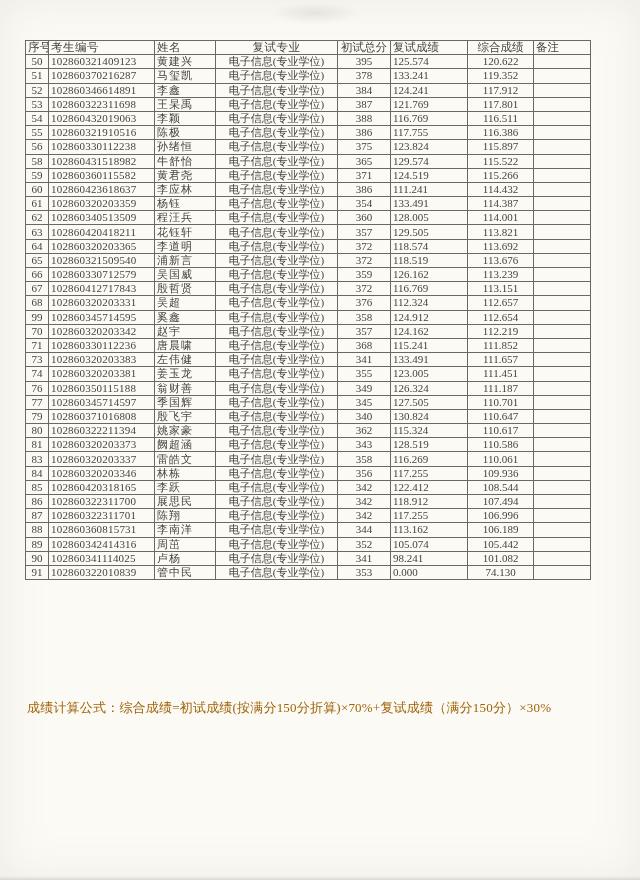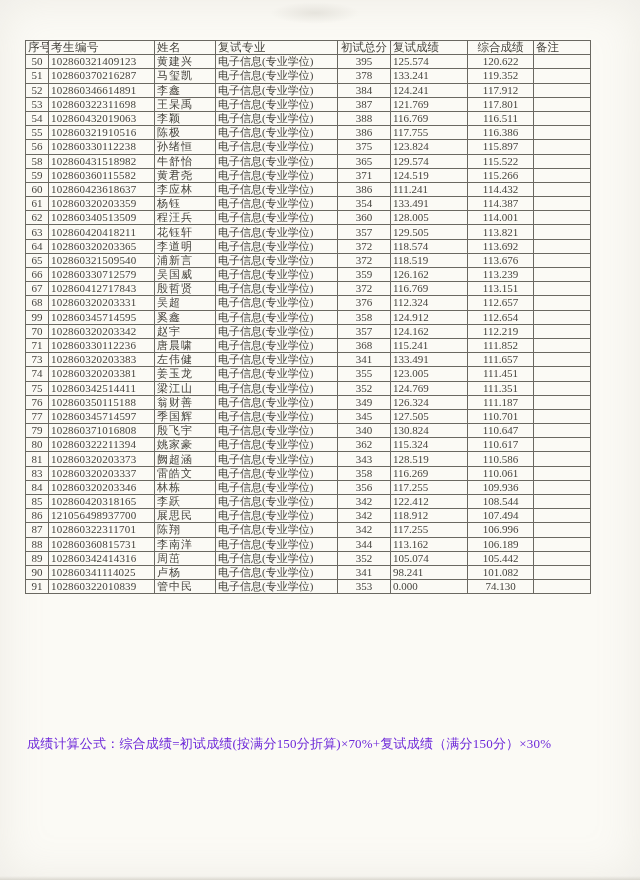--- a/index.html
+++ b/index.html
@@ -46,33 +46,32 @@
     white-space:nowrap;
     font-weight:normal;
     color:var(--ink);
   }
   table.results{border:1.5px solid var(--border-dark);}
   table.results th{font-size:11.5px;}
   
   .c0{text-align:center;margin-left:36px;}
   .c1{text-align:left;padding-left:3px;letter-spacing:0.2px;}
   .c2{text-align:left;padding-left:4px;letter-spacing:1px;}
-  .c3{text-align:left;padding-left:3px;}
+  .c3{text-align:center;padding-left:3px;}
   .c4{text-align:center;}
   .c5{text-align:left;}
   .c6{text-align:center;}
   .c7{text-align:left;padding-left:3px;}
   th.c1,th.c2,th.c3{letter-spacing:0.5px;}
   .footer-formula{
     position:absolute;left:27px;top:699px;
     width:590px;
     font-size:13px;
     letter-spacing:0.2px;
-    color:#6d28d9;
-    margin-top:36px;
+    color:#a16207;
   }
 </style>
 </head>
 <body>
 
 <div class="page">
   <div class="scan-smudge"></div>
 
   <table class="results">
     <colgroup>
@@ -322,30 +321,20 @@
           <td class="c0">74</td>
           <td class="c1">102860320203381</td>
           <td class="c2">姜玉龙</td>
           <td class="c3">电子信息(专业学位)</td>
           <td class="c4">355</td>
           <td class="c5">123.005</td>
           <td class="c6">111.451</td>
           <td class="c7"></td>
         </tr>
         <tr>
-          <td class="c0">75</td>
-          <td class="c1">102860342514411</td>
-          <td class="c2">梁江山</td>
-          <td class="c3">电子信息(专业学位)</td>
-          <td class="c4">352</td>
-          <td class="c5">124.769</td>
-          <td class="c6">111.351</td>
-          <td class="c7"></td>
-        </tr>
-        <tr>
           <td class="c0">76</td>
           <td class="c1">102860350115188</td>
           <td class="c2">翁财善</td>
           <td class="c3">电子信息(专业学位)</td>
           <td class="c4">349</td>
           <td class="c5">126.324</td>
           <td class="c6">111.187</td>
           <td class="c7"></td>
         </tr>
         <tr>
@@ -413,21 +402,21 @@
           <td class="c1">102860420318165</td>
           <td class="c2">李跃</td>
           <td class="c3">电子信息(专业学位)</td>
           <td class="c4">342</td>
           <td class="c5">122.412</td>
           <td class="c6">108.544</td>
           <td class="c7"></td>
         </tr>
         <tr>
           <td class="c0">86</td>
-          <td class="c1">121056498937700</td>
+          <td class="c1">102860322311700</td>
           <td class="c2">展思民</td>
           <td class="c3">电子信息(专业学位)</td>
           <td class="c4">342</td>
           <td class="c5">118.912</td>
           <td class="c6">107.494</td>
           <td class="c7"></td>
         </tr>
         <tr>
           <td class="c0">87</td>
           <td class="c1">102860322311701</td>

